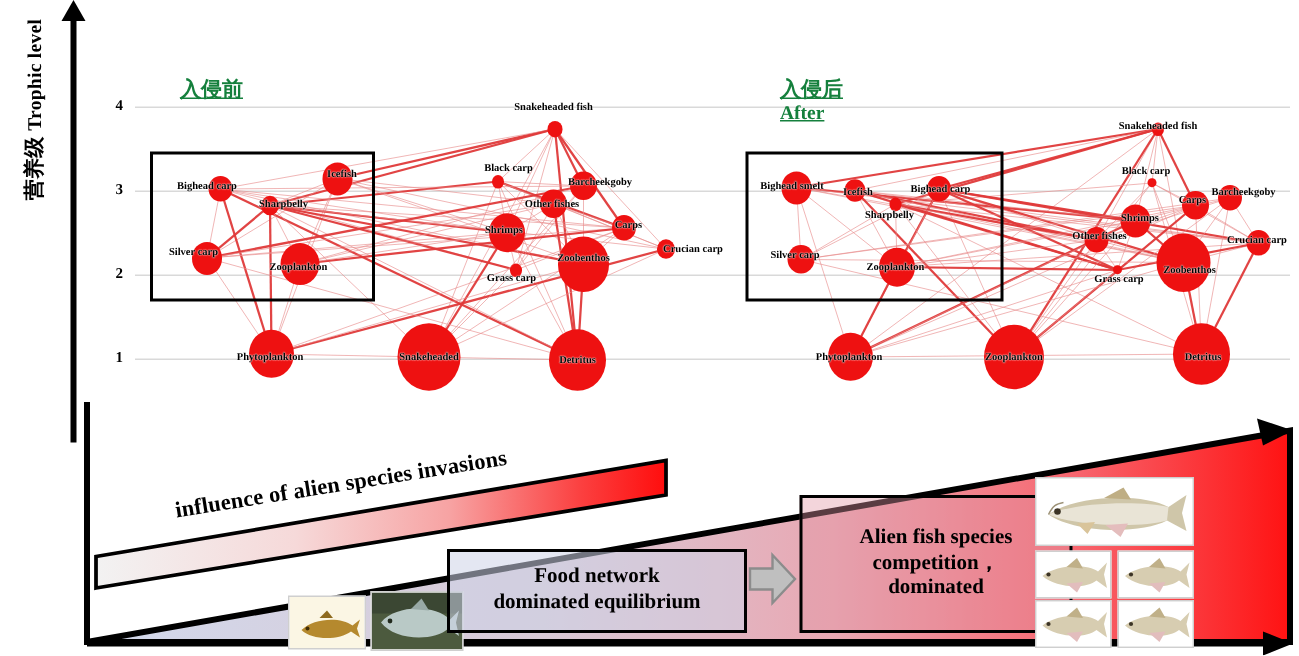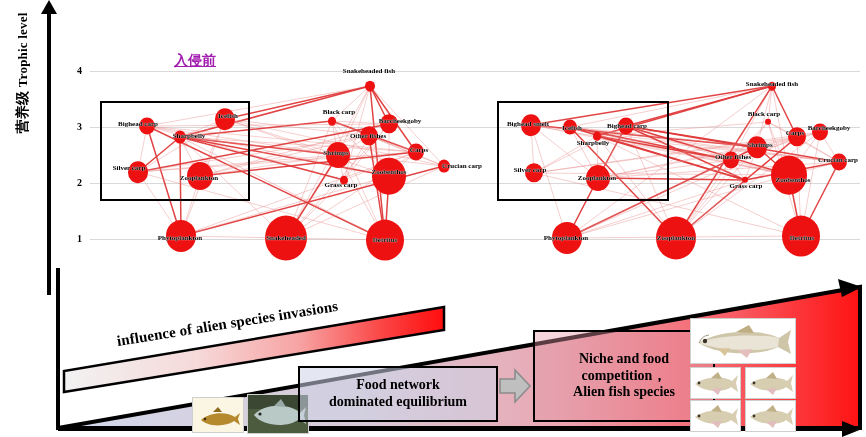--- a/index.html
+++ b/index.html
@@ -12,21 +12,21 @@
   .axis-label{position:absolute;font-weight:bold;color:#000;}
   #y-axis-caption{left:-38px;top:60px;width:130px;height:26px;
       transform:rotate(-90deg);transform-origin:center center;
       text-align:center;font-size:14px;letter-spacing:.2px;white-space:nowrap;}
 
   .tick-num{position:absolute;font-size:10px;font-weight:bold;color:#000;
       text-align:right;width:14px;}
   .gridline{position:absolute;height:1px;background:#d9d9d9;}
 
   
-  .panel-title{position:absolute;text-align:center;font-weight:bold;color:#a21caf;
+  .panel-title{position:absolute;text-align:left;font-weight:bold;color:#15803d;
       line-height:1.15;text-decoration:underline;}
   .panel-title .cn{font-size:14px;display:block;font-family:"DejaVu Sans",sans-serif;font-weight:700;}
   .panel-title .en{font-size:13px;display:block;}
 
   .focus-box{position:absolute;border:2px solid #000;background:transparent;}
 
   
   .node{position:absolute;background:#ee1111;border-radius:50%;
       transform:translate(-50%,-50%);box-shadow:none;}
   .node-label{position:absolute;font-size:7px;font-weight:bold;color:#000;
@@ -252,20 +252,24 @@
       <line x1="789" y1="175" x2="567" y2="238" stroke="#e88b8b" stroke-width="0.6" opacity="0.7"></line>
       <line x1="789" y1="175" x2="801" y2="236" stroke="#e03a3a" stroke-width="1.5" opacity="0.95"></line>
       <line x1="745" y1="180" x2="567" y2="238" stroke="#e88b8b" stroke-width="0.6" opacity="0.7"></line>
       <line x1="745" y1="180" x2="676" y2="238" stroke="#e88b8b" stroke-width="0.6" opacity="0.7"></line>
       <line x1="567" y1="238" x2="801" y2="236" stroke="#e88b8b" stroke-width="0.6" opacity="0.7"></line>
     </svg>
 
   <div class="panel-title" style="left:120px;top:52px;width:150px;">
     <span class="cn">入侵前</span>
   </div>
+  <div class="panel-title" style="left:520px;top:52px;width:150px;">
+    <span class="cn">入侵后</span>
+    <span class="en">After</span>
+  </div>
 
   <div class="focus-box" id="focus-box-before" style="left: 100px; top: 101px; width: 146px; height: 96px;"></div>
   <div class="focus-box" id="focus-box-after" style="left: 497px; top: 101px; width: 168px; height: 96px;"></div>
 
   <div id="nodes-before">
       <div class="node" style="left: 370px; top: 86px; width: 10px; height: 10.75px; background: rgb(238, 17, 17);"></div>
       <div class="node-label" style="left: 369px; top: 71px;">Snakeheaded fish</div>
       <div class="node" style="left: 332px; top: 121px; width: 8px; height: 8.6px; background: rgb(238, 17, 17);"></div>
       <div class="node-label" style="left: 339px; top: 112px;">Black carp</div>
       <div class="node" style="left: 225px; top: 119px; width: 20px; height: 21.5px; background: rgb(238, 17, 17);"></div>
@@ -392,23 +396,23 @@
       <div>dominated equilibrium</div>
     </div>
   </div>
 
   <svg id="grey-arrow" viewBox="0 0 34 40">
     <polygon points="2,13 17,13 17,4 32,20 17,36 17,27 2,27" fill="#bfbfbf" stroke="#8c8c8c" stroke-width="1.6"></polygon>
   </svg>
 
   <div class="box-label" id="niche-box">
     <div>
-      <div>Niche and food</div>
+      <div>Alien fish species</div>
       <div>competition，</div>
-      <div>Alien fish species</div>
+      <div>dominated</div>
     </div>
   </div>
 
   <div id="fish-panel">
     <div class="photo" id="fish-big">
       <svg viewBox="0 0 104 44" preserveAspectRatio="none">
         <rect width="104" height="44" fill="#ffffff"></rect>
         <path d="M8 24 C28 10,72 10,88 19 L100 11 L97 23 L100 35 L87 28 C70 37,27 37,8 24 Z" fill="#cfc6a9"></path>
         <path d="M8 24 C28 15,72 15,88 19 L87 28 C70 33,27 32,8 24 Z" fill="#e9e4d6"></path>
         <path d="M45 13 L58 6 L63 14 Z" fill="#bfae84"></path>

